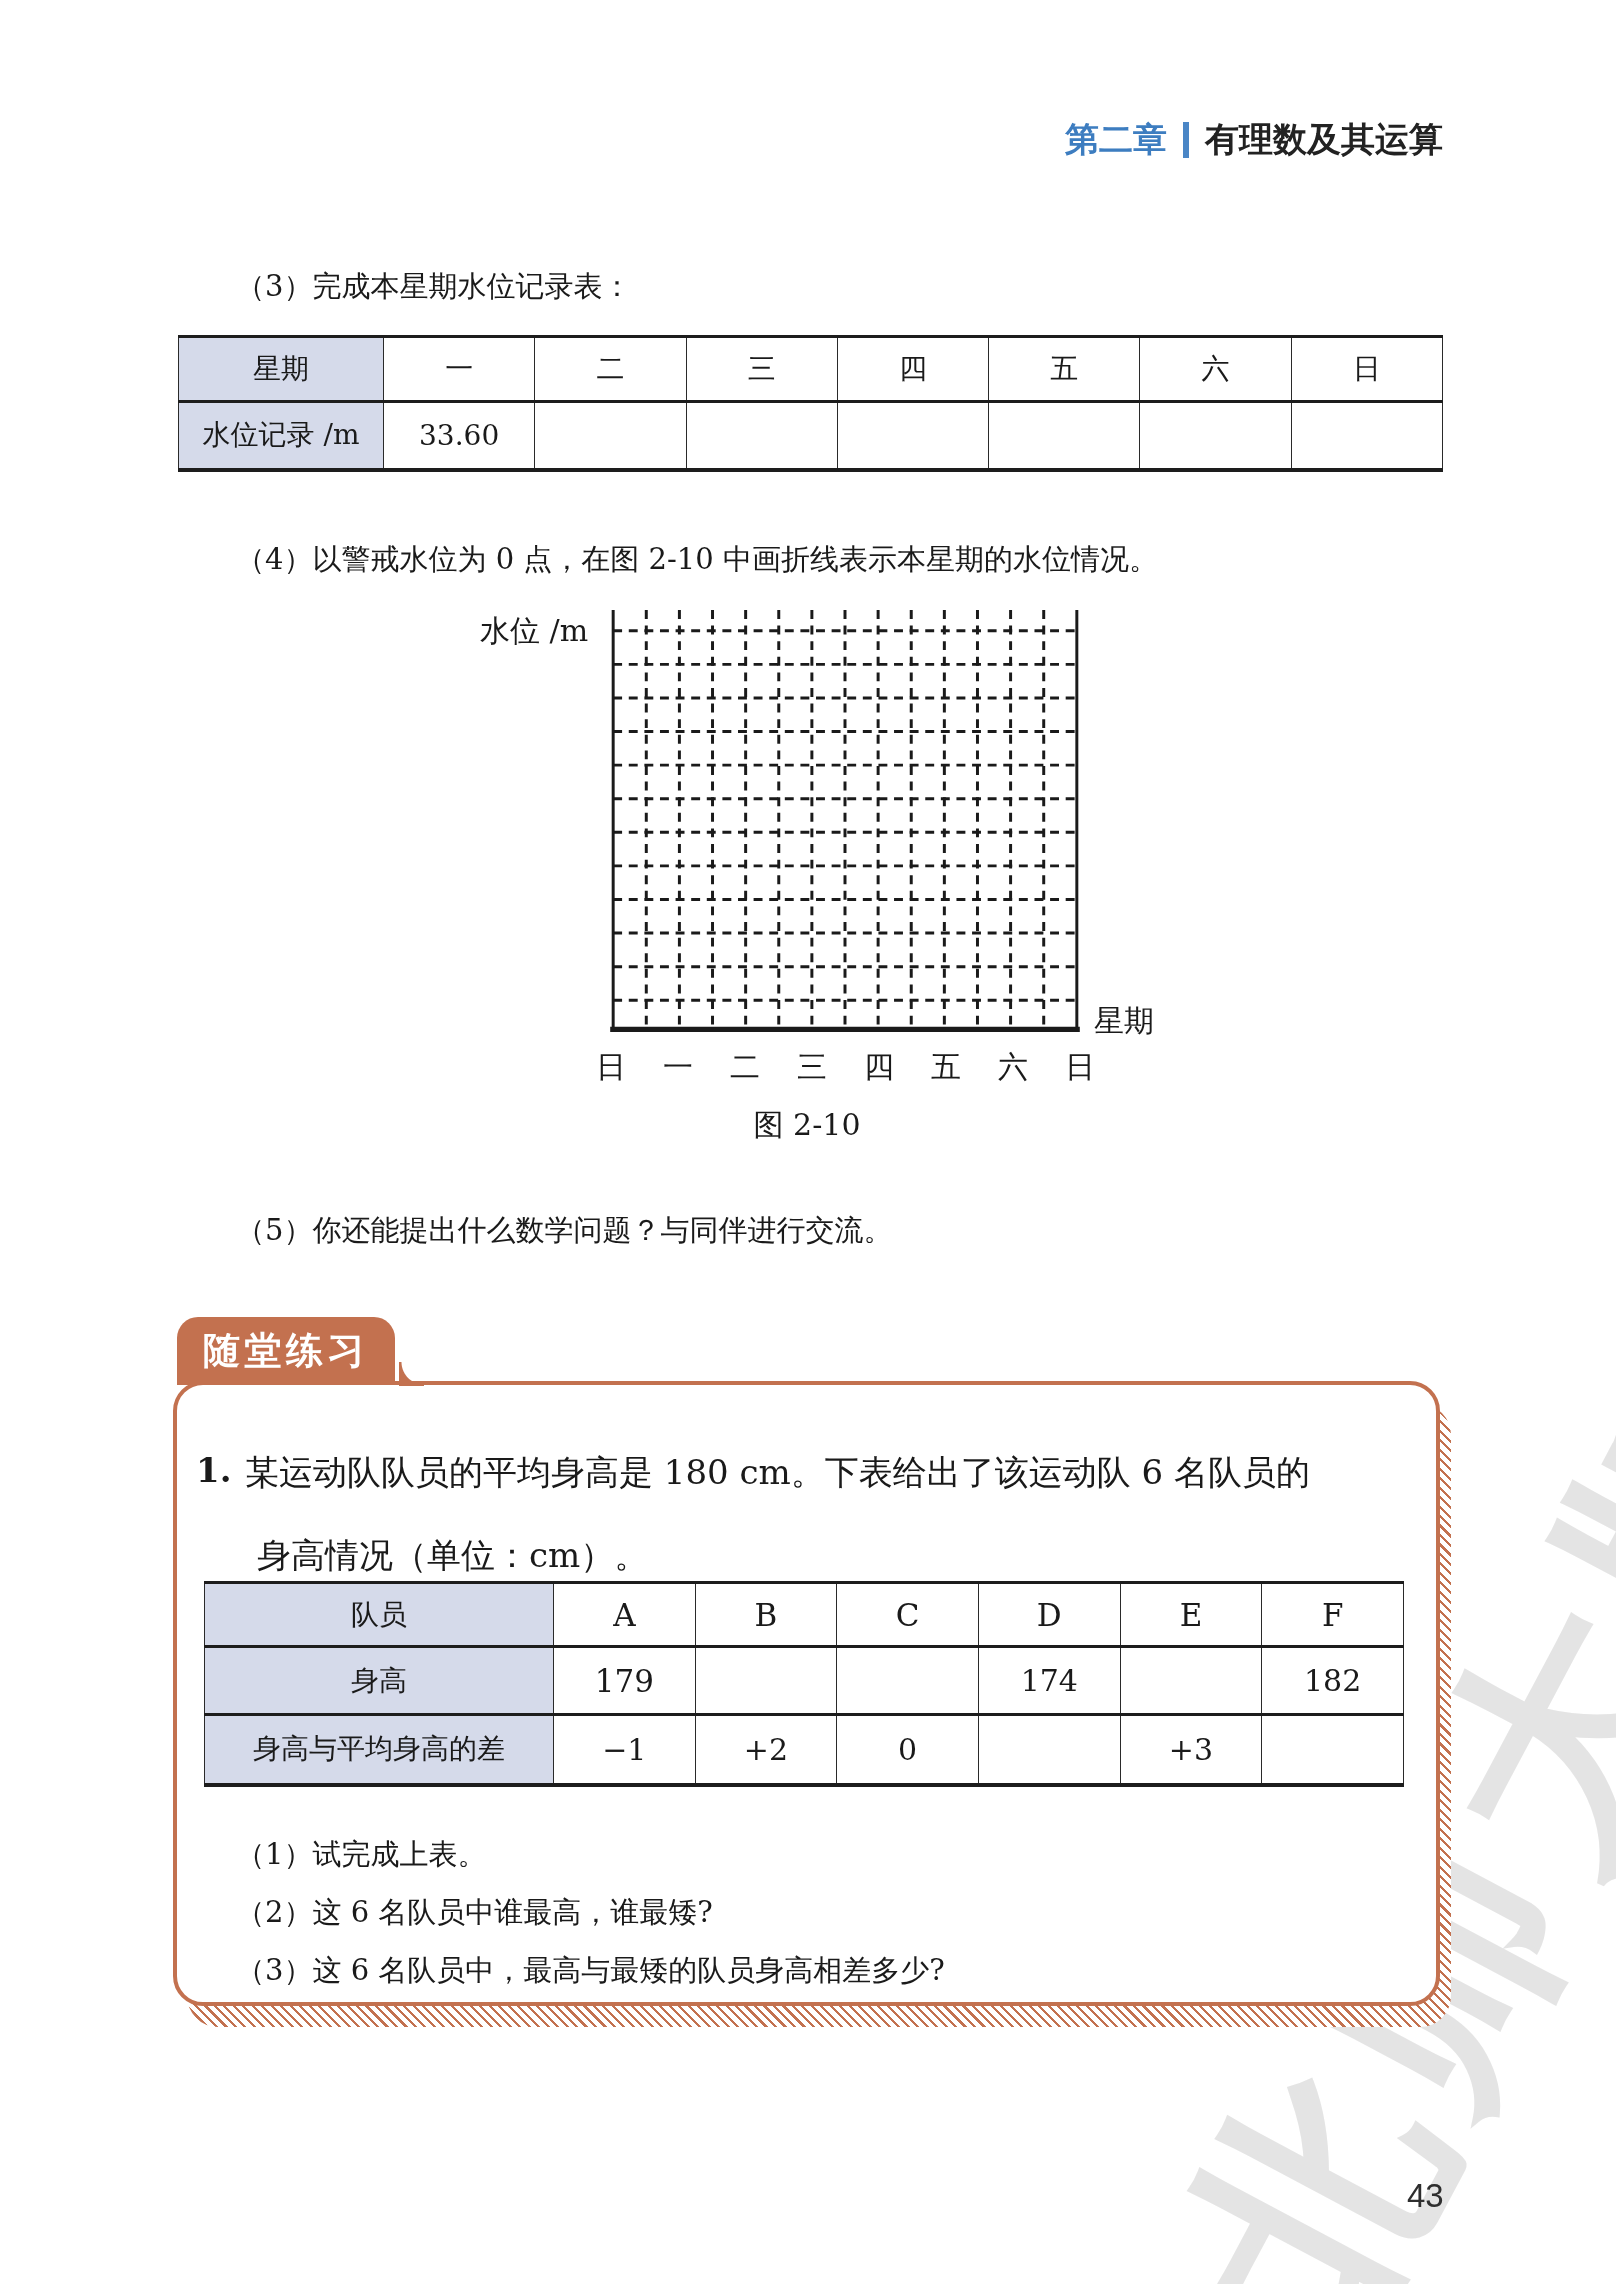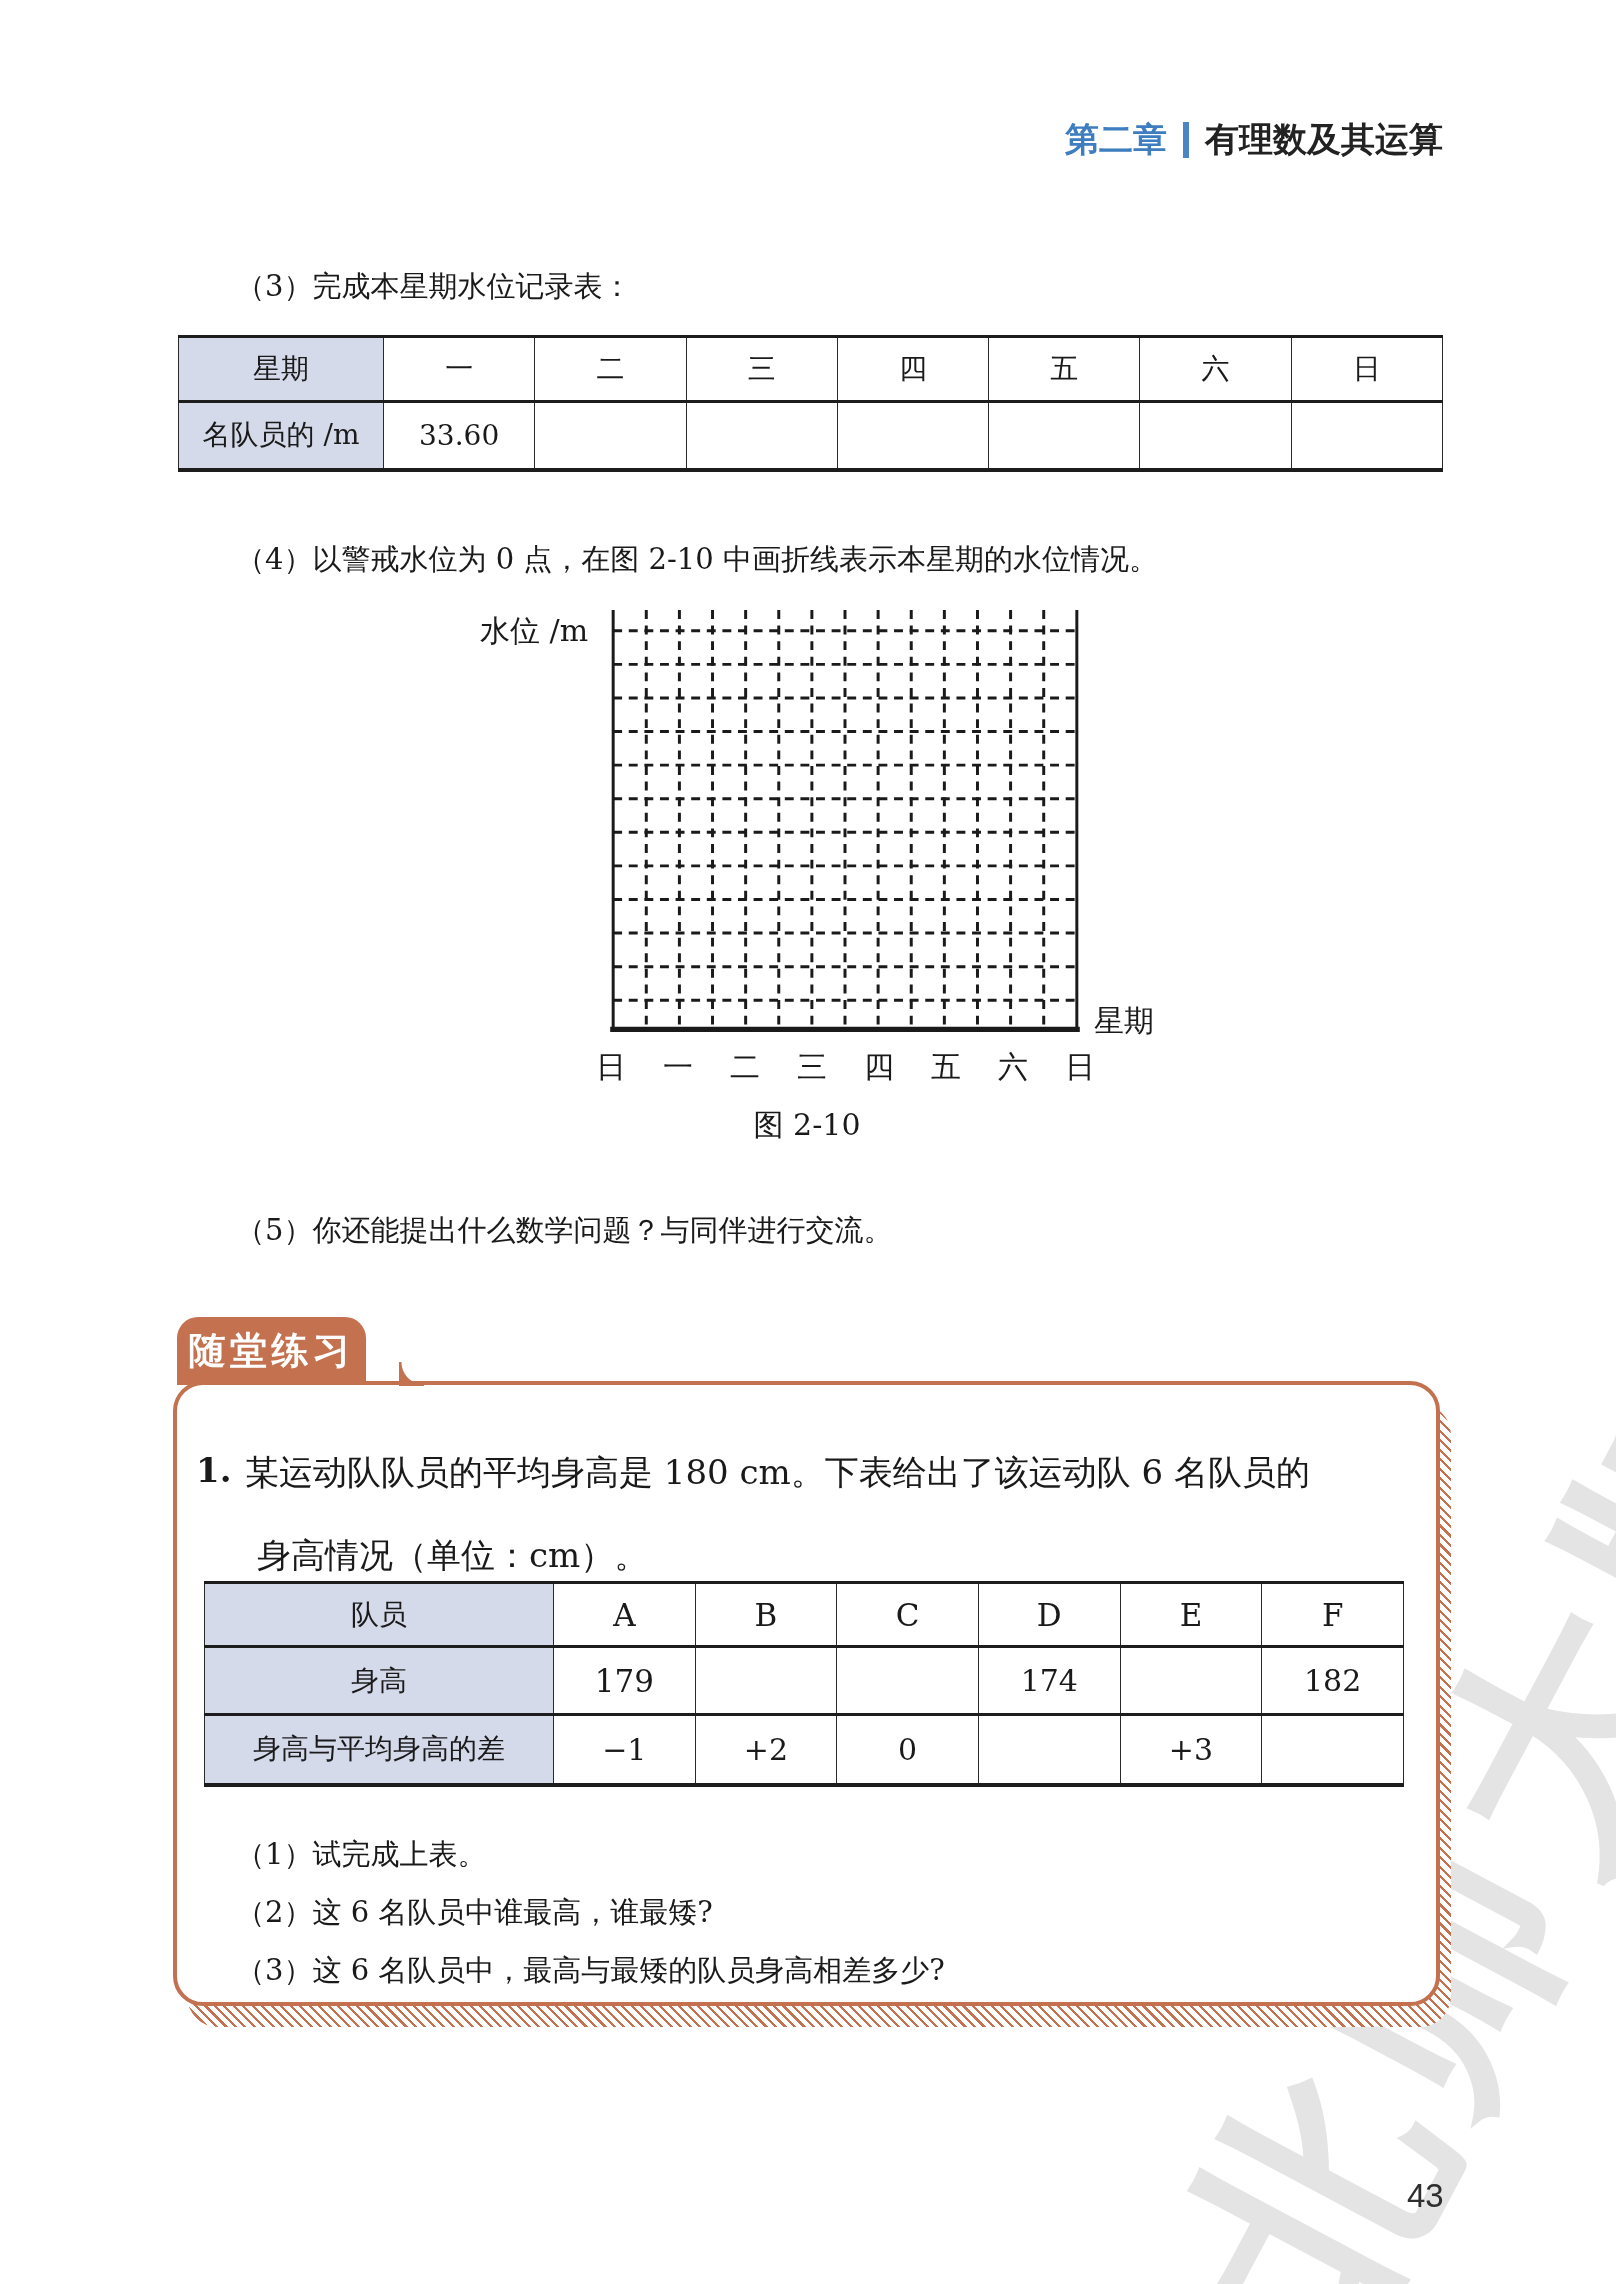--- a/index.html
+++ b/index.html
@@ -49,21 +49,21 @@
   
   #ex-shadow{
     left:187px;top:1404px;width:1264px;height:623px;border-radius:31px;z-index:1;
     background:repeating-linear-gradient(45deg,#c3714f 0 2.2px,#ffffff 2.2px 6.7px);
   }
   #ex-box{
     left:173px;top:1381px;width:1267px;height:625px;box-sizing:border-box;
     border:4.5px solid #c3714f;border-radius:30px;background:#ffffff;z-index:2;
   }
   #ex-badge{
-    left:177px;top:1317px;width:189px;height:68px;background:#c3714f;
+    left:177px;top:1317px;width:218px;height:68px;background:#c3714f;
     border-radius:21px 21px 0 0;z-index:3;display:flex;align-items:center;justify-content:center;
   }
   #ex-badge span{
     color:#ffffff;font-family:"Liberation Sans",sans-serif;font-weight:bold;
     font-size:37px;letter-spacing:4.5px;
   }
   #ex-fillet{
     left:399px;top:1362px;width:25px;height:24px;z-index:3;
     background:radial-gradient(circle at 100% 0,rgba(0,0,0,0) 22px,#c3714f 23px);
   }
@@ -104,21 +104,21 @@
       <td class="hdr">星期</td>
       <td>一</td>
       <td>二</td>
       <td>三</td>
       <td>四</td>
       <td>五</td>
       <td>六</td>
       <td>日</td>
     </tr>
     <tr style="height:68px;">
-      <td class="hdr">名队员的 /m</td>
+      <td class="hdr">水位记录 /m</td>
       <td>33.60</td>
       <td></td>
       <td></td>
       <td></td>
       <td></td>
       <td></td>
       <td></td>
     </tr>
   </tbody>
     </table>

